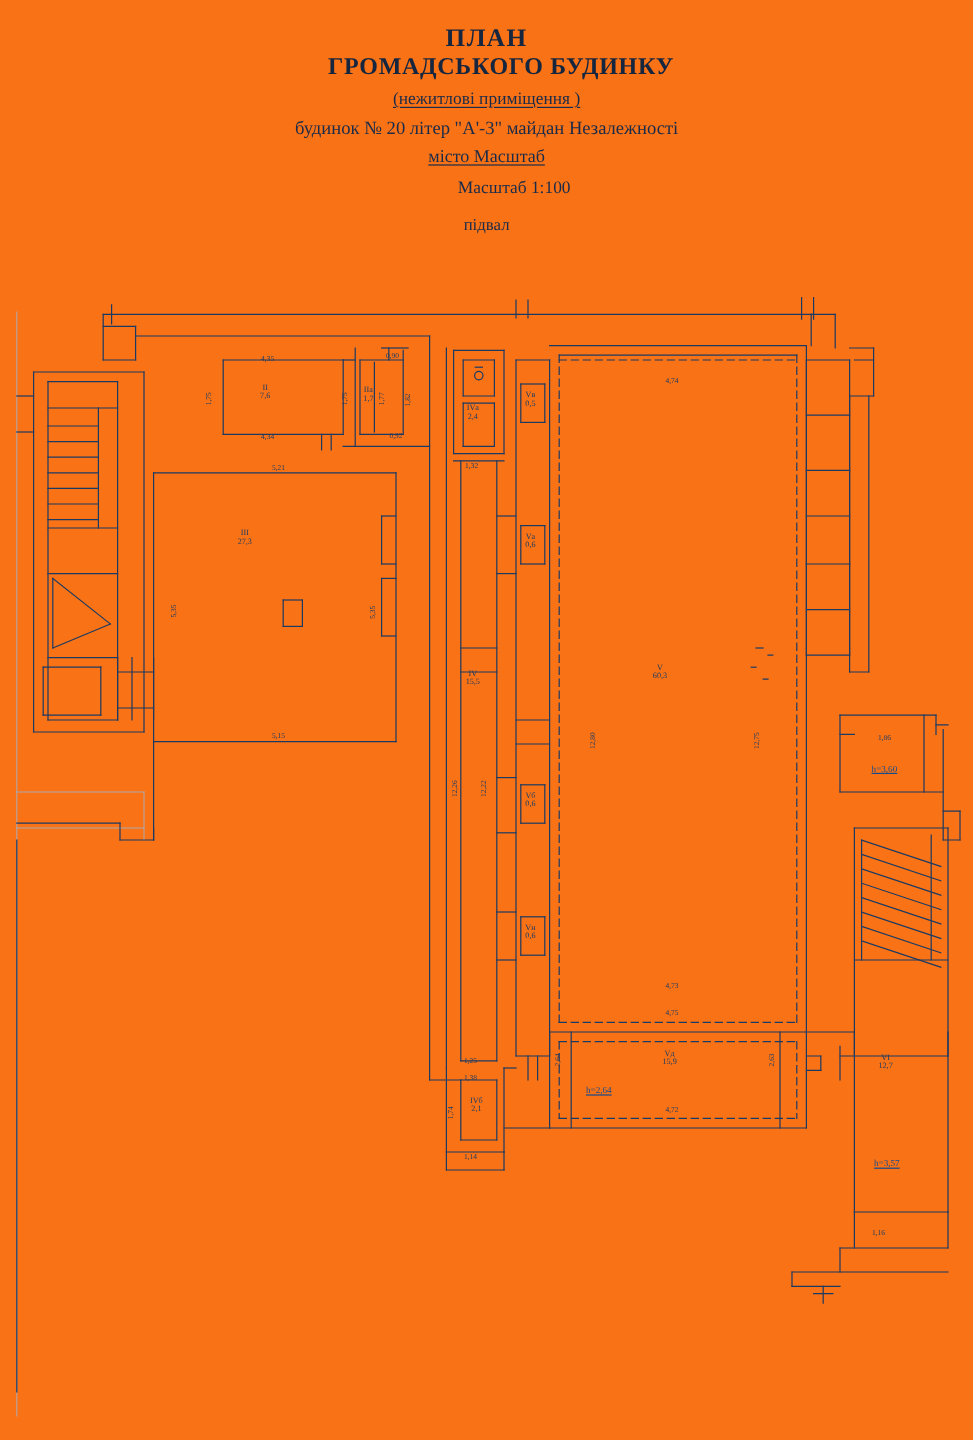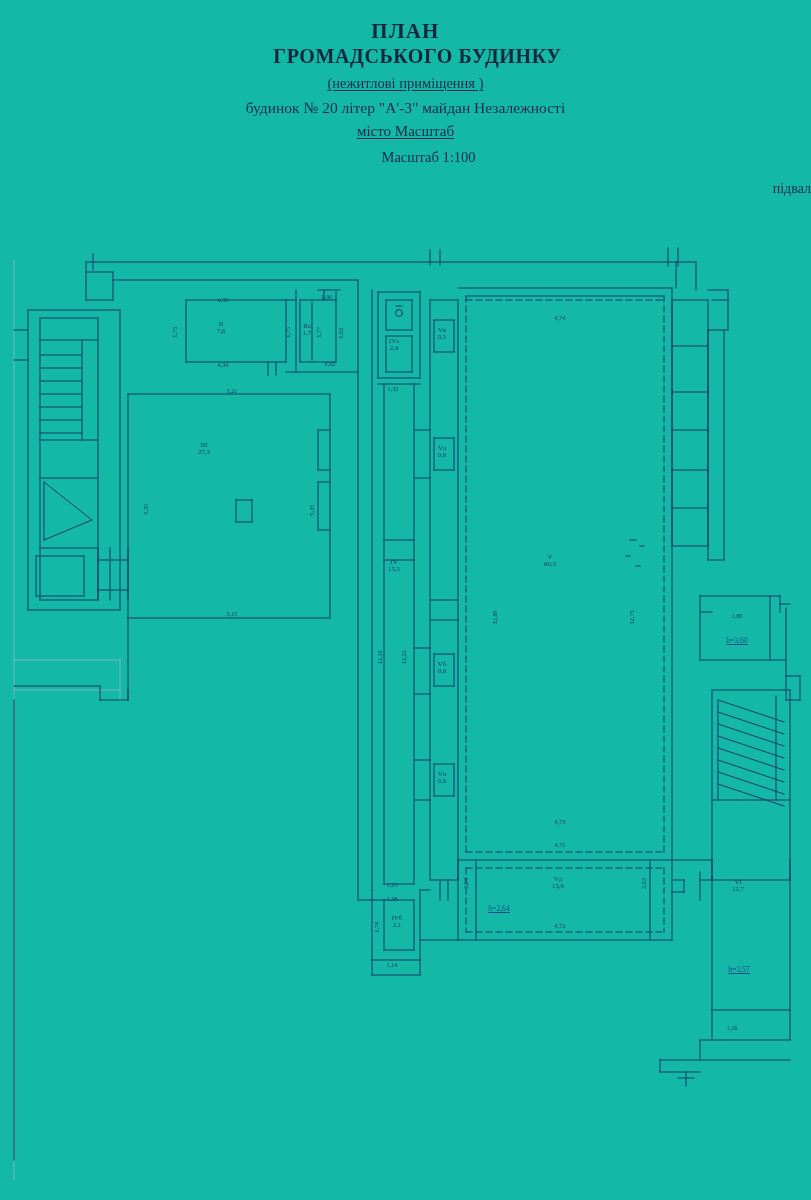--- a/index.html
+++ b/index.html
@@ -13,21 +13,21 @@
     font-family: "Liberation Serif", serif;
     color: #1a2b4a;
     position: relative;
     overflow: hidden;
   }
   #sheet {
     position: absolute;
     left: 0; top: 0;
     width: 811px;
     height: 1200px;
-    background: #14b8a6;
+    background: #f97316;
   }
   
   .title-block {
     position: absolute;
     left: 0;
     top: 18px;
     width: 811px;
     text-align: center;
     line-height: 1.28;
   }
@@ -62,21 +62,20 @@
     text-underline-offset: 2px;
   }
   .t-scale {
     font-size: 14.5px;
     margin-top: 7px;
     padding-left: 46px;
   }
   .t-floor {
     font-size: 14px;
     margin-top: 13px;
-    text-align: right;
   }
 
   
   #drawing {
     position: absolute;
     left: 0;
     top: 0;
     width: 811px;
     height: 1200px;
   }

